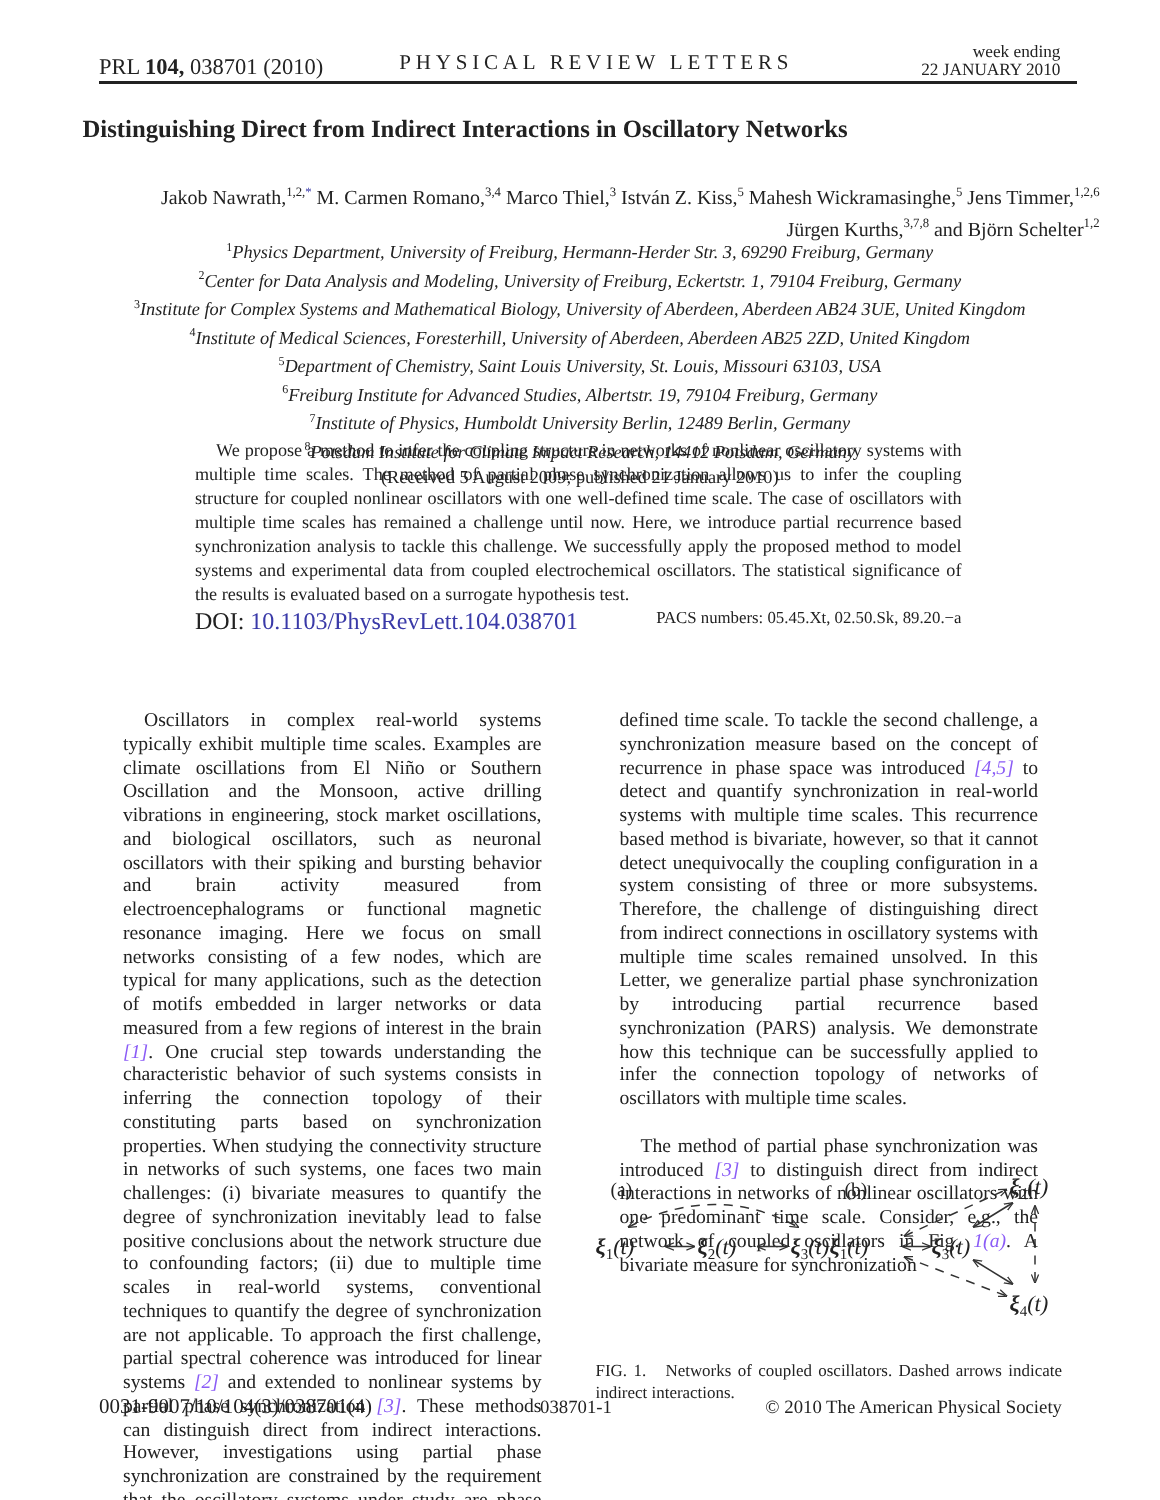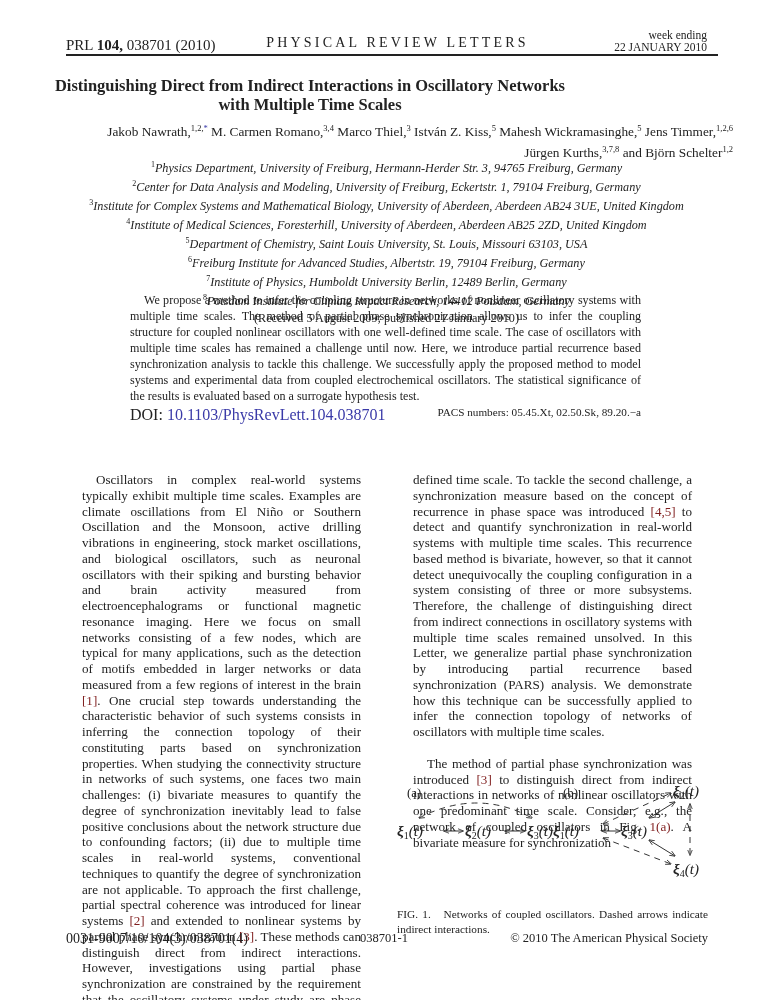--- a/index.html
+++ b/index.html
@@ -21,59 +21,58 @@
   .received{font-style:normal;}
   .abstract{left:130px;width:511px;top:292px;font-size:12.1px;line-height:16px;text-align:justify;text-indent:14px;}
   .doi{left:130px;top:406px;font-size:16px;}
   .doi a{color:#3a3aa8;text-decoration:none;}
   .pacs{right:132px;top:406px;font-size:11.2px;}
   .col{font-size:13.1px;line-height:15.75px;text-align:justify;hyphens:none;}
   .colL{left:66px;width:311px;top:456px;}
   .colR{left:397px;width:311px;top:456px;}
   .col p{margin:16px;text-indent:14px;}
   .col p.noind{text-indent:0;}
-  .ref{color:#7f1d1d;}
+  .ref{color:#8b5cf6;font-style:italic;}
   .fig{left:397px;top:780px;width:320px;height:100px;}
   .caption{left:397px;width:311px;top:879px;font-size:11.3px;line-height:15px;text-align:justify;margin-top:28px;}
   .foot-left{left:66px;top:931px;font-size:14px;}
   .foot-center{left:360px;top:931px;font-size:12.5px;}
   .foot-right{right:65px;top:931px;font-size:12.5px;}
 </style>
 </head>
 <body>
 
 <div class="abs hdr-left"><span>PRL </span><b>104,</b><span> 038701 (2010)</span></div>
 <div class="abs hdr-center">PHYSICAL REVIEW LETTERS</div>
 <div class="abs hdr-right">
   <span class="we">week ending</span>
   <span>22 JANUARY 2010</span>
 </div>
 <div class="abs rule"></div>
 
 <div class="abs title">
   <div>Distinguishing Direct from Indirect Interactions in Oscillatory Networks</div>
-  <div>with Multiple Time Scales</div>
 </div>
 
 <div class="abs authors">
   <div>
     <span><span>Jakob Nawrath,</span><sup><span>1,2,</span><span class="star">*</span></sup></span>
     <span><span> M. Carmen Romano,</span><sup>3,4</sup></span>
     <span><span> Marco Thiel,</span><sup>3</sup></span>
     <span><span> István Z. Kiss,</span><sup>5</sup></span>
     <span><span> Mahesh Wickramasinghe,</span><sup>5</sup></span>
     <span><span> Jens Timmer,</span><sup>1,2,6</sup></span>
   </div>
   <div>
     <span><span>Jürgen Kurths,</span><sup>3,7,8</sup></span><span><span> and Björn Schelter</span><sup>1,2</sup></span>
   </div>
 </div>
 
 <div class="abs affils">
-  <div><sup>1</sup><span>Physics Department, University of Freiburg, Hermann-Herder Str. 3, 94765 Freiburg, Germany</span></div>
+  <div><sup>1</sup><span>Physics Department, University of Freiburg, Hermann-Herder Str. 3, 69290 Freiburg, Germany</span></div>
   <div><sup>2</sup><span>Center for Data Analysis and Modeling, University of Freiburg, Eckertstr. 1, 79104 Freiburg, Germany</span></div>
   <div><sup>3</sup><span>Institute for Complex Systems and Mathematical Biology, University of Aberdeen, Aberdeen AB24 3UE, United Kingdom</span></div>
   <div><sup>4</sup><span>Institute of Medical Sciences, Foresterhill, University of Aberdeen, Aberdeen AB25 2ZD, United Kingdom</span></div>
   <div><sup>5</sup><span>Department of Chemistry, Saint Louis University, St. Louis, Missouri 63103, USA</span></div>
   <div><sup>6</sup><span>Freiburg Institute for Advanced Studies, Albertstr. 19, 79104 Freiburg, Germany</span></div>
   <div><sup>7</sup><span>Institute of Physics, Humboldt University Berlin, 12489 Berlin, Germany</span></div>
   <div><sup>8</sup><span>Potsdam Institute for Climate Impact Research, 14412 Potsdam, Germany</span></div>
   <div class="received">(Received 5 August 2009; published 21 January 2010)</div>
 </div>
 

